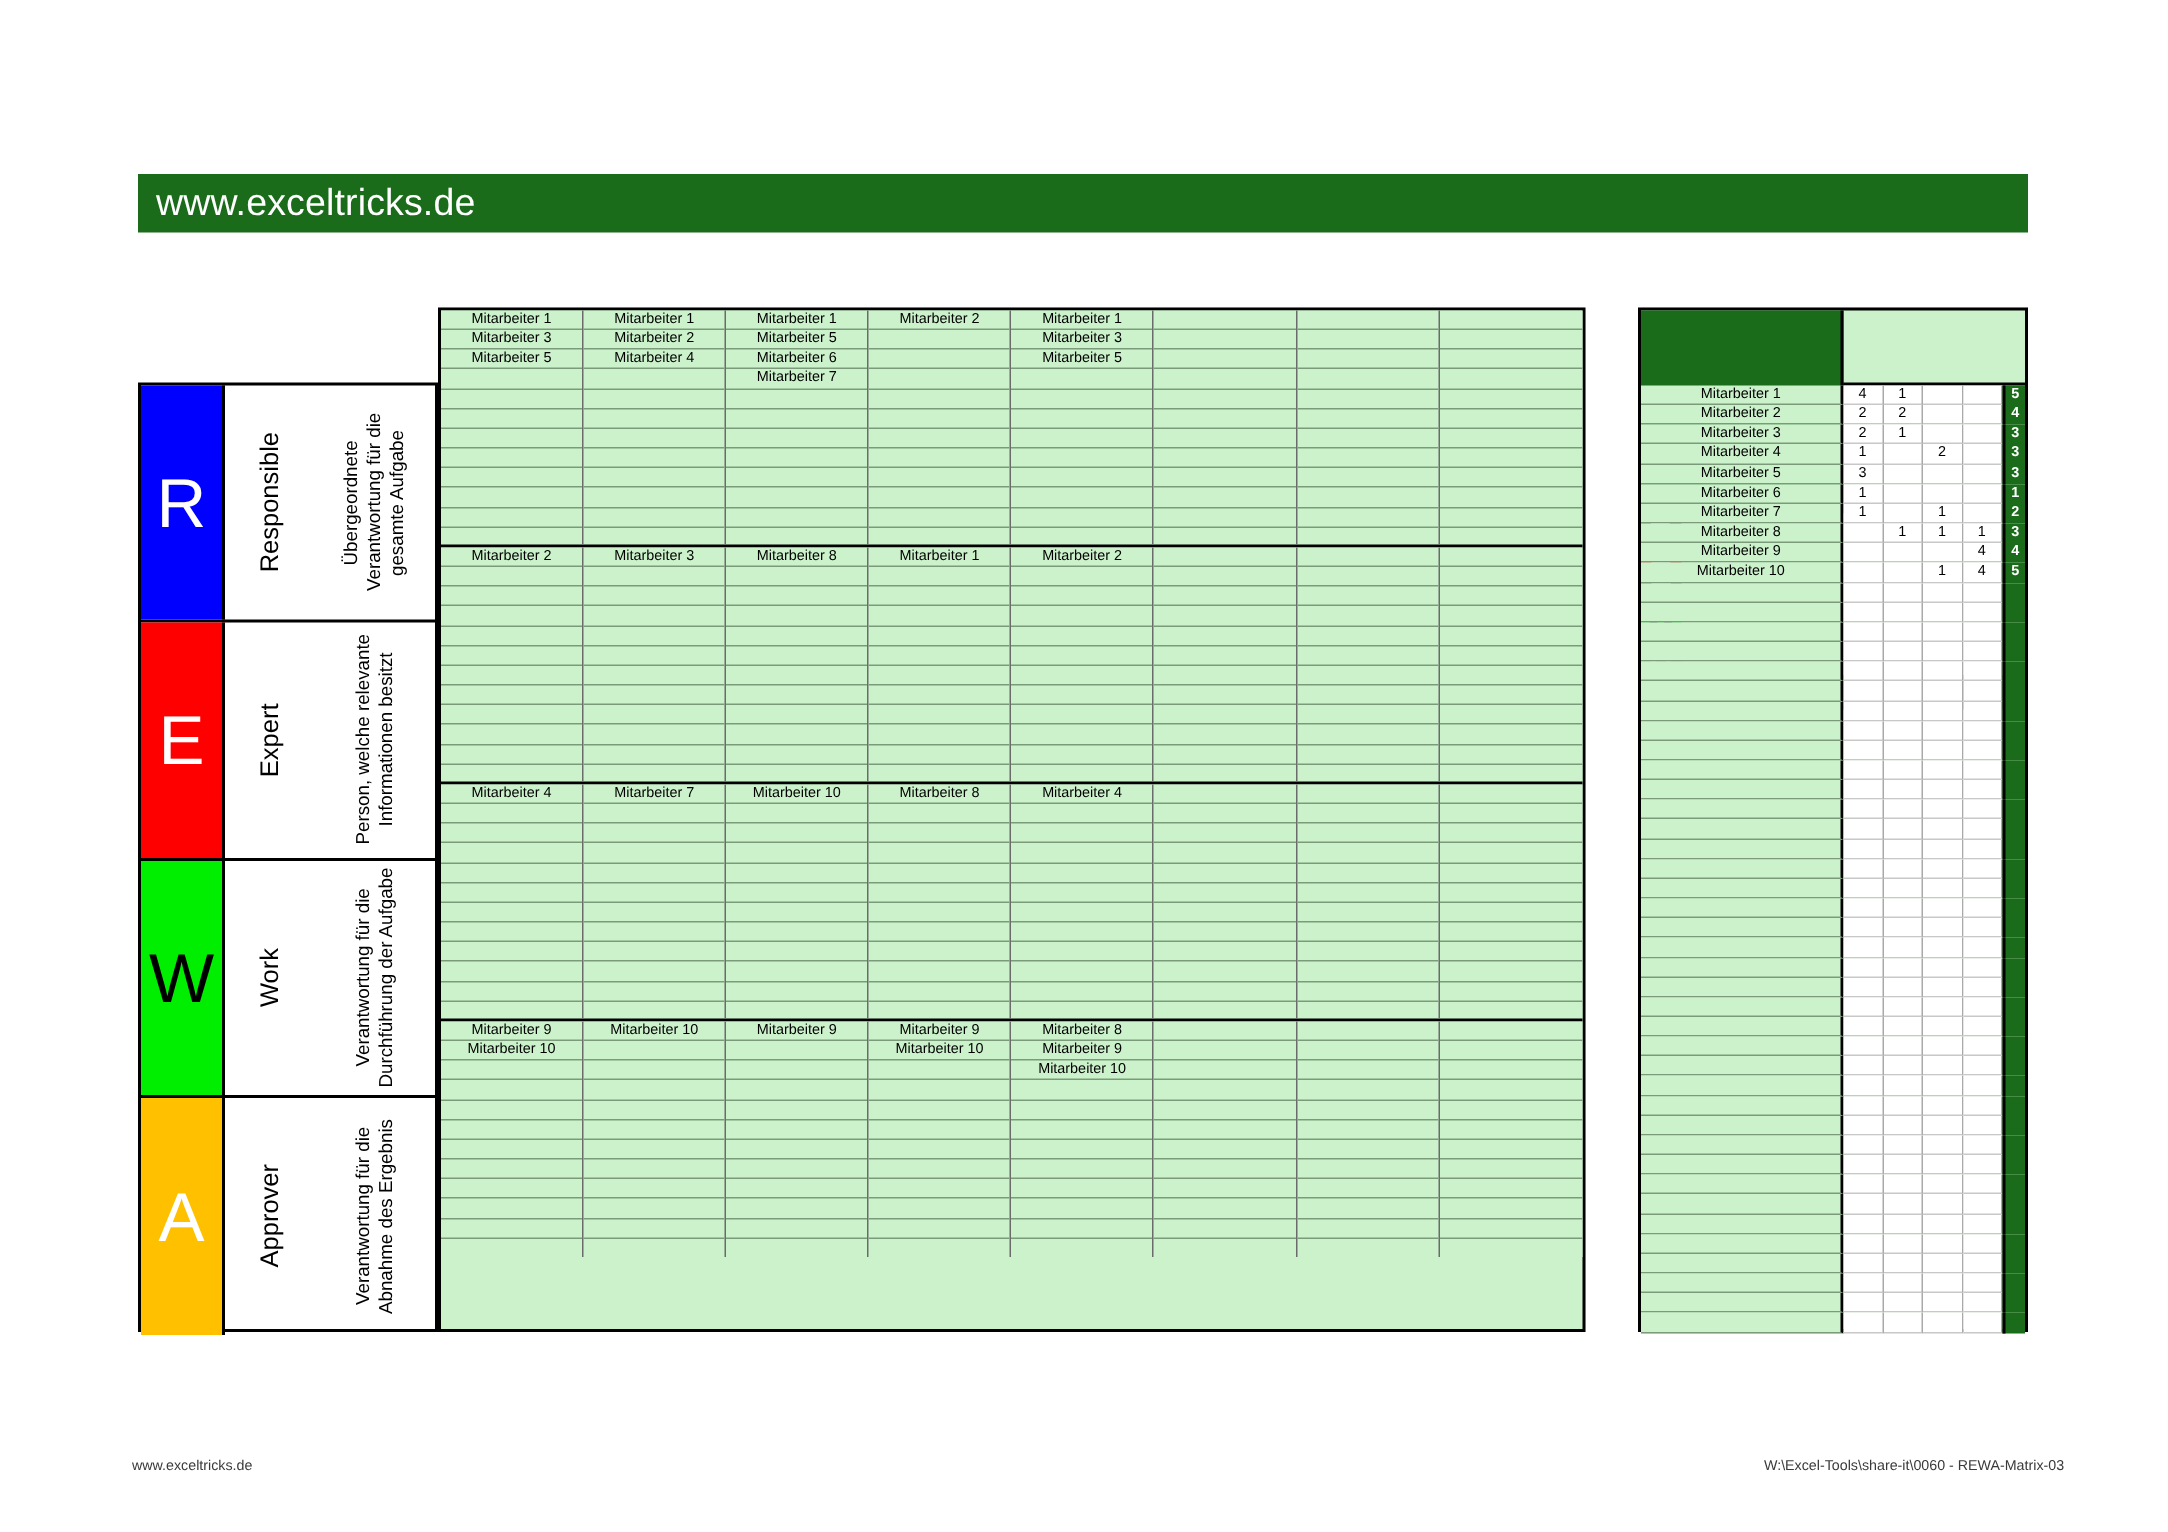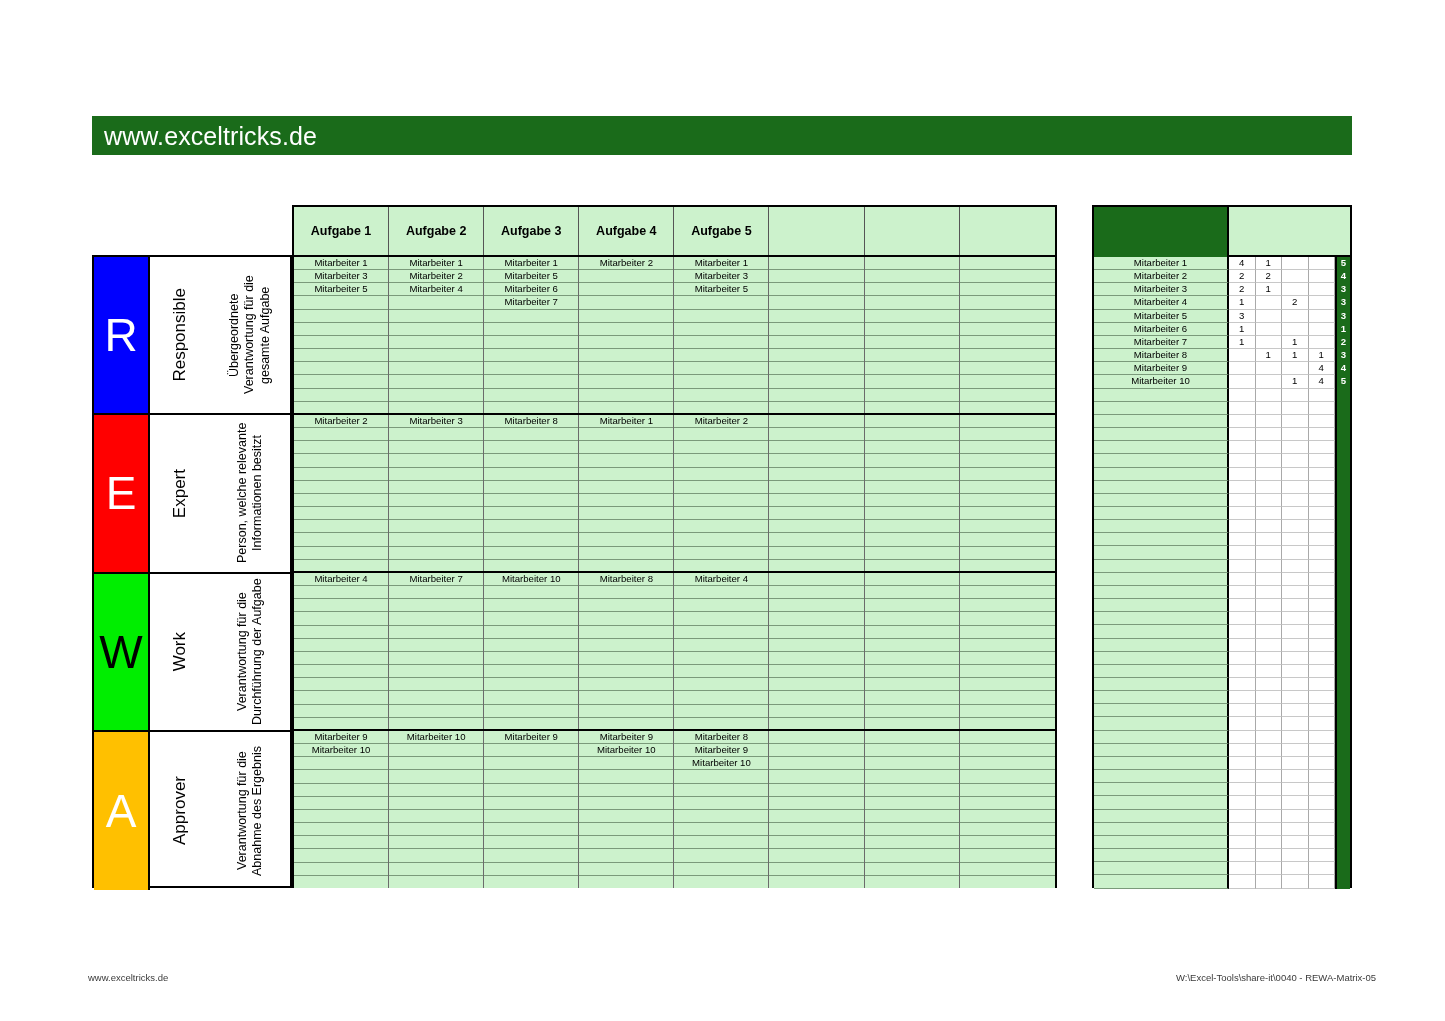--- a/index.html
+++ b/index.html
@@ -193,30 +193,20 @@
         <div class="role-name">
           <span>Approver</span>
         </div>
         <div class="role-desc">
           <span>Verantwortung für die Abnahme des Ergebnis</span>
         </div>
       </div>
     </div>
 
   <div id="maintable">
-    <div id="mainhead">
-        <div class="hcell">Aufgabe 1</div>
-        <div class="hcell">Aufgabe 2</div>
-        <div class="hcell">Aufgabe 3</div>
-        <div class="hcell">Aufgabe 4</div>
-        <div class="hcell">Aufgabe 5</div>
-        <div class="hcell"></div>
-        <div class="hcell"></div>
-        <div class="hcell"></div>
-      </div>
   <div class="sect">
         <div class="col">
           <div class="cell">Mitarbeiter 1</div>
           <div class="cell">Mitarbeiter 3</div>
           <div class="cell">Mitarbeiter 5</div>
           <div class="cell"></div>
           <div class="cell"></div>
           <div class="cell"></div>
           <div class="cell"></div>
           <div class="cell"></div>
@@ -1057,15 +1047,15 @@
         <div class="snm"></div>
         <div class="sv"></div>
         <div class="sv"></div>
         <div class="sv"></div>
         <div class="sv"></div>
         <div class="stot"></div>
       </div>
     </div>
 
   <div id="footleft">www.exceltricks.de</div>
-  <div id="footright">W:\Excel-Tools\share-it\0040 - REWA-Matrix-05</div>
+  <div id="footright">W:\Excel-Tools\share-it\0060 - REWA-Matrix-03</div>
 
 </div>
 
 </body></html>

